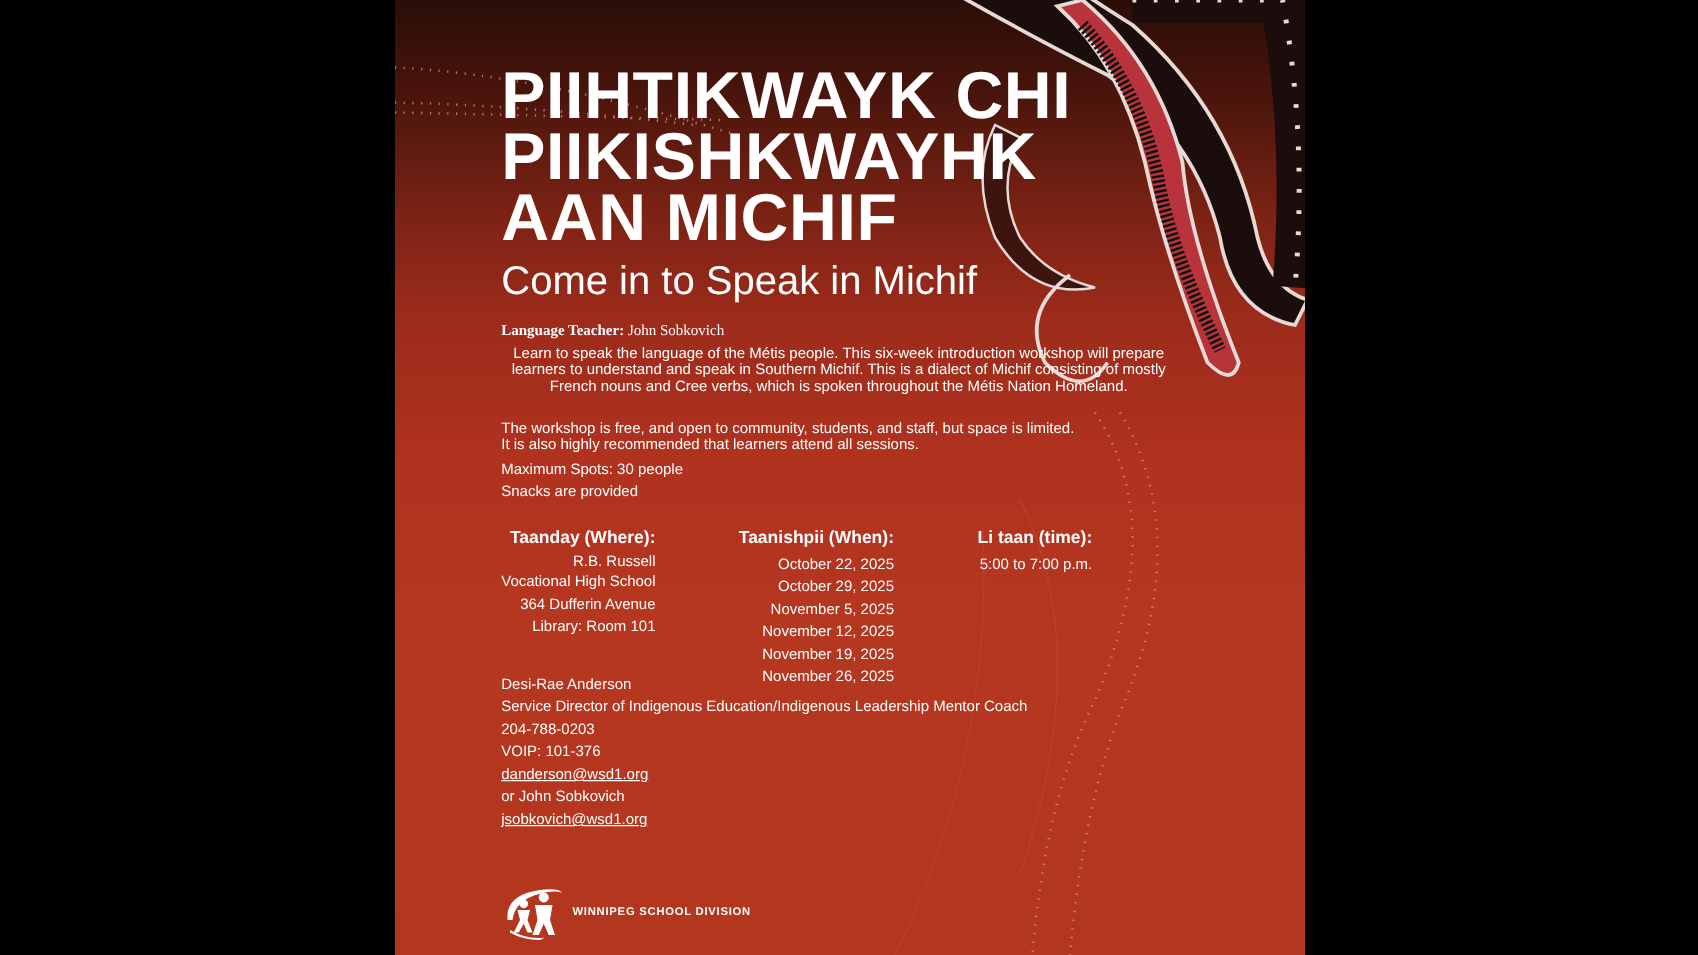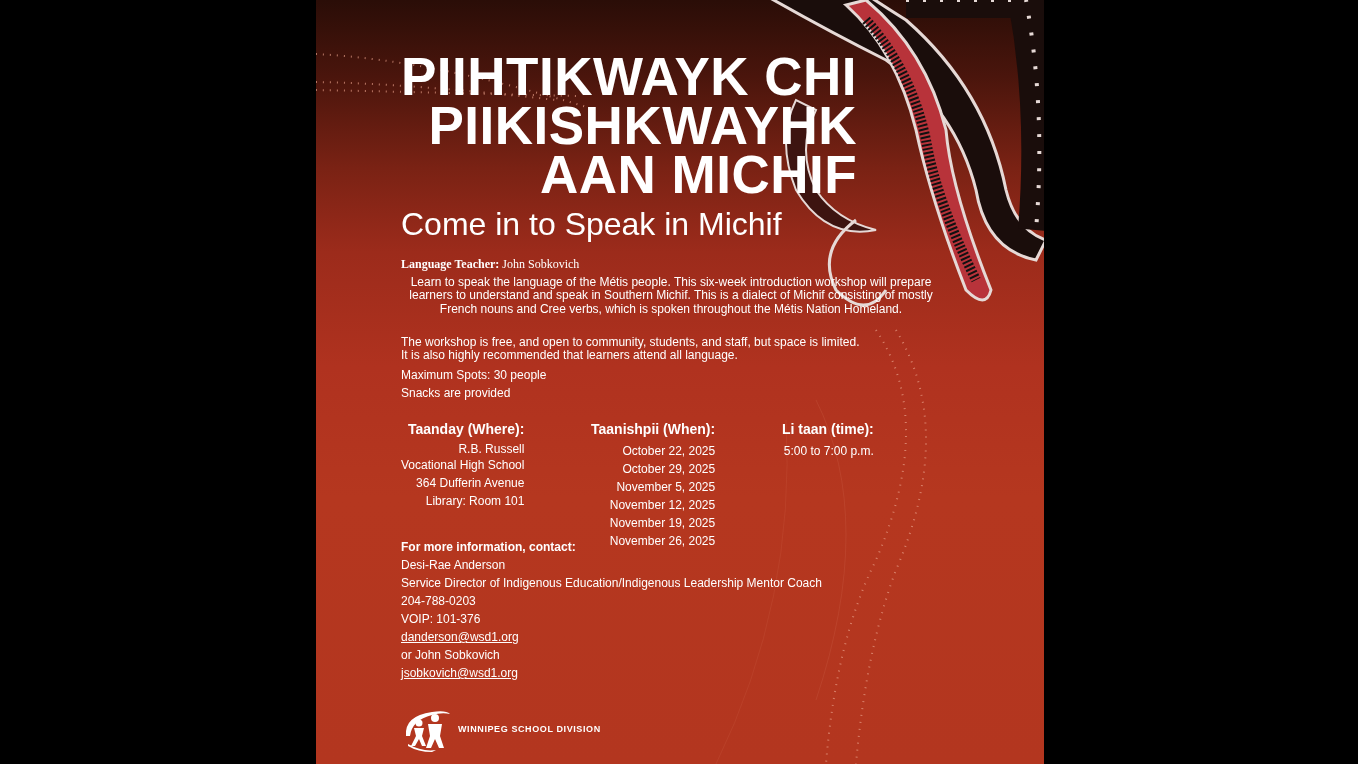--- a/index.html
+++ b/index.html
@@ -1,21 +1,21 @@
 <!DOCTYPE html>
 <html><head>
 <meta charset="utf-8">
 <style>
   html,body{margin:0;padding:0;background:#000;}
   body{width:1358px;height:764px;position:relative;overflow:hidden;font-family:"Liberation Sans",sans-serif;}
   .poster{position:absolute;left:316px;top:0;width:728px;height:764px;overflow:hidden;
     background:linear-gradient(180deg,#2a0d07 0%,#4a150c 10%,#7a2214 22%,#9c2b1b 33%,#b0321f 48%,#b5371f 65%,#b3361f 100%);}
   .dots{position:absolute;left:0;top:0;}
   .art{position:absolute;left:420px;top:-10px;}
-  .title{position:absolute;left:85px;top:52px;color:#fff;font-weight:bold;font-size:53px;line-height:49px;letter-spacing:0.5px;margin:0;z-index:3;text-align:right;}
+  .title{position:absolute;left:85px;top:52px;color:#fff;font-weight:bold;font-size:53px;line-height:49px;letter-spacing:0.5px;margin:0;z-index:3;}
   .title div{white-space:nowrap;}
   .subtitle{position:absolute;left:85px;top:206px;color:#fff;font-size:32px;font-weight:normal;margin:0;z-index:3;white-space:nowrap;}
   .text{position:absolute;left:85px;color:#fff;font-size:12px;line-height:13.3px;z-index:3;}
   .teacher{top:258px;font-family:Liberation Serif, serif;}
   .teacher b{font-weight:bold;}
   .intro{top:276px;width:540px;text-align:center;}
   .para2{top:336px;width:540px;}
   .spots{top:369px;text-align:center;}
   .snacks{top:387px;}
   .col{position:absolute;top:420px;color:#fff;z-index:3;text-align:right;}
@@ -66,21 +66,21 @@
   </h1>
   <h2 class="subtitle">Come in to Speak in Michif</h2>
 
   <div class="text teacher">
     <b>Language Teacher:</b>
     <span>John Sobkovich</span>
   </div>
   <div class="text intro">Learn to speak the language of the Métis people. This six-week introduction workshop will prepare learners to understand and speak in Southern Michif. This is a dialect of Michif consisting of mostly French nouns and Cree verbs, which is spoken throughout the Métis Nation Homeland.</div>
   <div class="text para2">
     <div>The workshop is free, and open to community, students, and staff, but space is limited.</div>
-    <div>It is also highly recommended that learners attend all language.</div>
+    <div>It is also highly recommended that learners attend all sessions.</div>
   </div>
   <div class="text spots">Maximum Spots: 30 people</div>
   <div class="text snacks">Snacks are provided</div>
 
   <div class="col where">
     <h3>Taanday (Where):</h3>
     <div class="line tight">R.B. Russell</div>
     <div class="line">Vocational High School</div>
     <div class="line">364 Dufferin Avenue</div>
     <div class="line">Library: Room 101</div>
@@ -95,21 +95,20 @@
     <div class="line">November 19, 2025</div>
     <div class="line">November 26, 2025</div>
   </div>
 
   <div class="col time">
     <h3>Li taan (time):</h3>
     <div class="line">5:00 to 7:00 p.m.</div>
   </div>
 
   <div class="contact">
-    <div class="line hd">For more information, contact:</div>
     <div class="line">Desi-Rae Anderson</div>
     <div class="line">Service Director of Indigenous Education/Indigenous Leadership Mentor Coach</div>
     <div class="line">204-788-0203</div>
     <div class="line">VOIP: 101-376</div>
     <div class="line"><a>danderson@wsd1.org</a></div>
     <div class="line">or John Sobkovich</div>
     <div class="line"><a>jsobkovich@wsd1.org</a></div>
   </div>
 
   <div class="logo">

